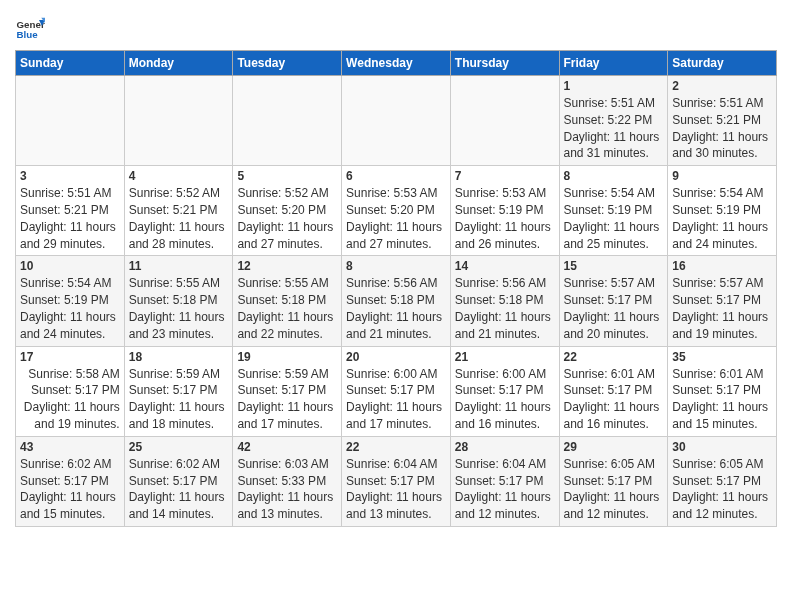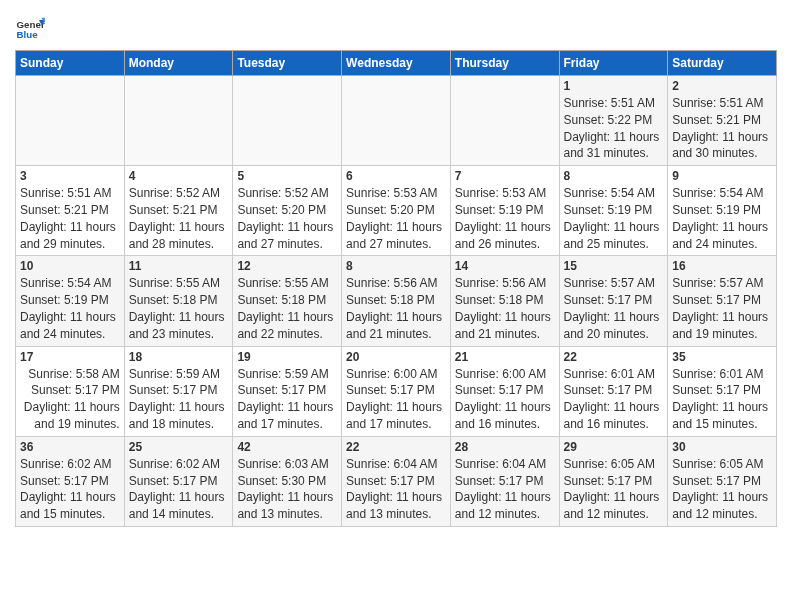--- a/index.html
+++ b/index.html
@@ -290,37 +290,37 @@
           <td>
             <div class="day-num">35</div>
             <div class="day-info" style="white-space: pre-line;">Sunrise: 6:01 AM
 Sunset: 5:17 PM
 Daylight: 11 hours
 and 15 minutes.</div>
           </td>
         </tr>
         <tr>
           <td>
-            <div class="day-num">36</div>
+            <div class="day-num">43</div>
             <div class="day-info" style="white-space: pre-line;">Sunrise: 6:02 AM
 Sunset: 5:17 PM
 Daylight: 11 hours
 and 15 minutes.</div>
           </td>
           <td>
             <div class="day-num">25</div>
             <div class="day-info" style="white-space: pre-line;">Sunrise: 6:02 AM
 Sunset: 5:17 PM
 Daylight: 11 hours
 and 14 minutes.</div>
           </td>
           <td>
             <div class="day-num">42</div>
             <div class="day-info" style="white-space: pre-line;">Sunrise: 6:03 AM
-Sunset: 5:30 PM
+Sunset: 5:33 PM
 Daylight: 11 hours
 and 13 minutes.</div>
           </td>
           <td>
             <div class="day-num">22</div>
             <div class="day-info" style="white-space: pre-line;">Sunrise: 6:04 AM
 Sunset: 5:17 PM
 Daylight: 11 hours
 and 13 minutes.</div>
           </td>

